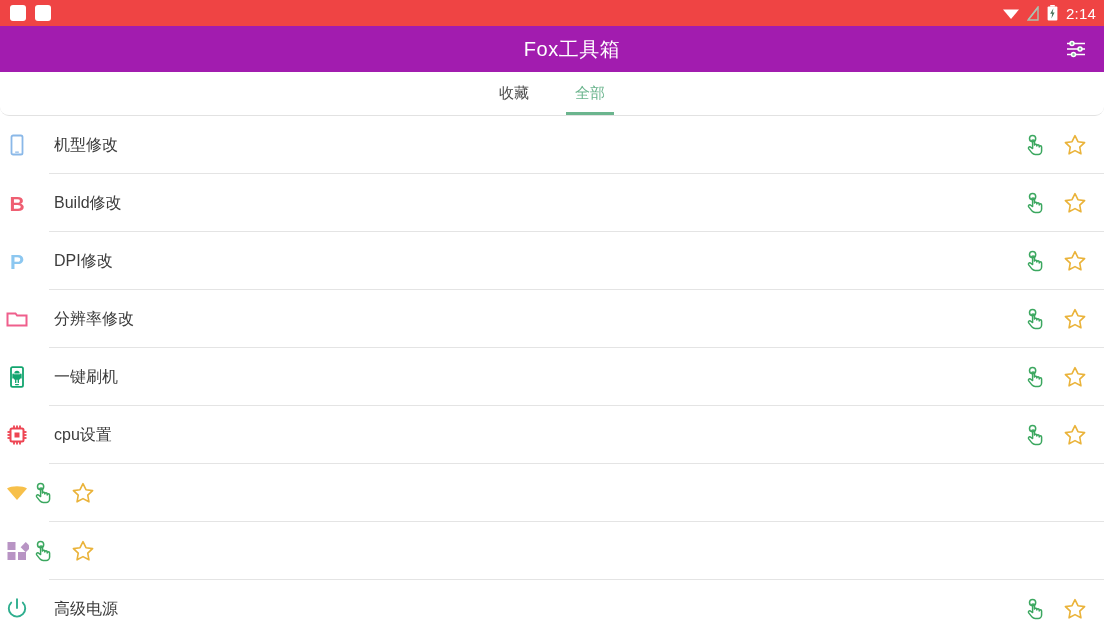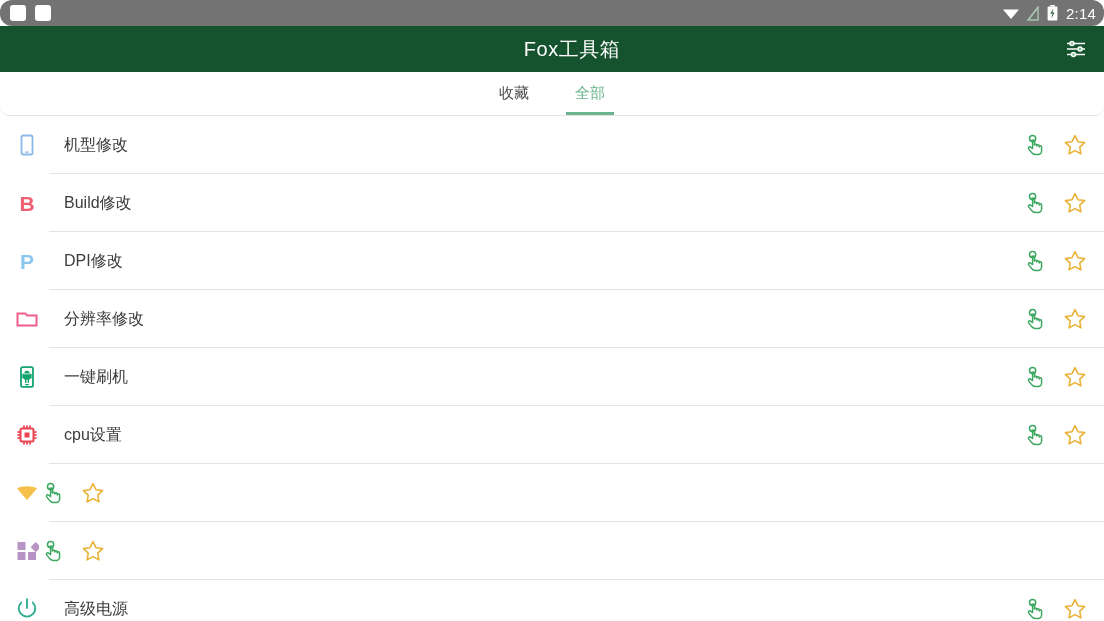--- a/index.html
+++ b/index.html
@@ -8,26 +8,25 @@
     height: 621px;
     overflow: hidden;
     background: #ffffff;
     font-family: "Liberation Sans", "DejaVu Sans", sans-serif;
   }
 
   
   .status-bar {
     height: 26px;
     width: 100%;
-    background: #737373;
+    background: #ef4444;
     display: flex;
     align-items: center;
     justify-content: space-between;
     padding: 0 8px 0 10px;
-    border-radius: 12px;
   }
   .status-left { display: flex; align-items: center; gap: 9px; }
   .notif-square {
     width: 16px; height: 16px;
     background: #ffffff;
     border-radius: 3px;
   }
   .status-right {
     display: flex; align-items: center; gap: 7px;
     color: #e8eee9;
@@ -38,21 +37,21 @@
     letter-spacing: .2px;
     line-height: 1;
     padding-left: 1px;
   }
   .status-icon { display: block; }
 
   
   .app-bar {
     height: 46px;
     width: 100%;
-    background: #14532d;
+    background: #a21caf;
     display: flex;
     align-items: center;
     justify-content: center;
     position: relative;
     padding-left: 40px;
   }
   .app-title {
     color: #ffffff;
     font-size: 20px;
     letter-spacing: .5px;
@@ -95,21 +94,21 @@
     height: 3px;
     background: #6bb58e;
   }
 
   
   .tool-list { width: 100%; }
   .tool-row {
     height: 58px;
     display: flex;
     align-items: center;
-    padding: 0 16px 0 14px;
+    padding: 0 16px 0 4px;
     position: relative;
     background: #ffffff;
   }
   .tool-row::after {
     content: "";
     position: absolute;
     left: 49px; right: 0; bottom: 0;
     height: 1px;
     background: #e4e4e4;
   }

